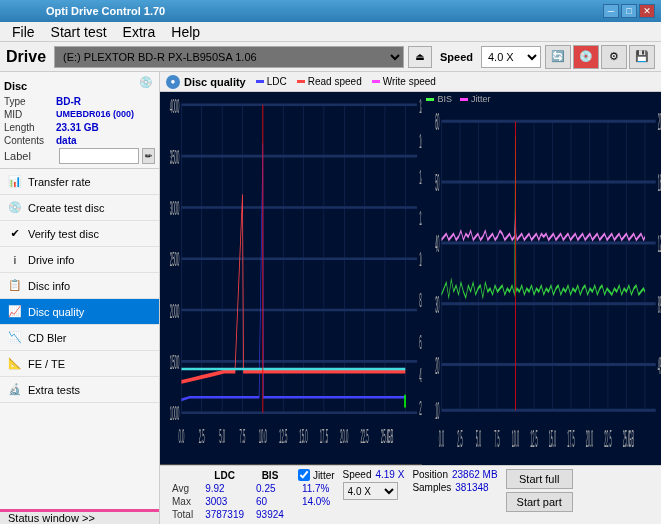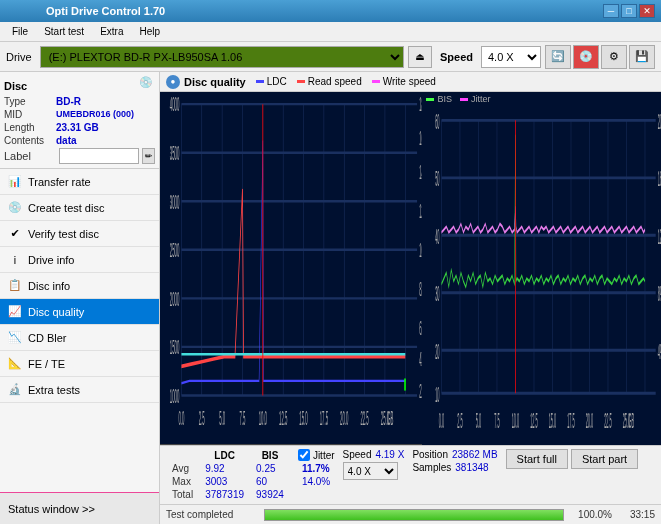--- a/index.html
+++ b/index.html
@@ -28,40 +28,40 @@
       background: #f0f0f0;
       height: 20px;
       display: flex;
       align-items: center;
       padding: 0 4px;
       border-bottom: 1px solid #ccc;
     }
     .menu-item {
       padding: 2px 8px;
       cursor: pointer;
-      font-size: 10px;
+      font-size: 14px;
     }
 
     
     .drivebar {
       background: #f0f0f0;
       height: 30px;
       display: flex;
       align-items: center;
       padding: 0 6px;
       border-bottom: 1px solid #ccc;
       gap: 4px;
     }
-    .drive-label { font-size: 11px; font-weight: normal; margin-right: 4px; }
+    .drive-label { font-size: 16px; font-weight: bold; margin-right: 4px; }
     .drive-select {
       flex: 1;
       height: 22px;
       font-size: 11px;
       border: 1px solid #aaa;
-      background: #4d7c0f;
+      background: #737373;
       padding: 0 4px;
     }
     .drive-icon-btn {
       width: 24px; height: 22px;
       background: #e8e8e8;
       border: 1px solid #aaa;
       display: flex; align-items: center; justify-content: center;
       cursor: pointer; font-size: 10px;
     }
     .speed-label { font-size: 11px; font-weight: bold; margin: 0 4px; }
@@ -130,27 +130,27 @@
     }
     .nav-item.active { background: #0078d7; color: white; }
     .nav-item-icon {
       width: 14px; height: 14px;
       display: flex; align-items: center; justify-content: center;
       flex-shrink: 0;
     }
 
     
     .status-window-btn {
-      height: 32px;
+      height: 15px;
       display: flex;
       align-items: center;
       padding: 0 8px;
       cursor: pointer;
       font-size: 11px;
-      border-top: 1px solid #ec4899;
+      border-top: 3px solid #ec4899;
       background: #e8e8e8;
       gap: 4px;
       text-align: center;
     }
 
     
     .content-area {
       flex: 1;
       display: flex;
       flex-direction: column;
@@ -205,21 +205,21 @@
     .jitter-checkbox { width: 12px; height: 12px; }
 
     .speed-section { display: flex; flex-direction: column; gap: 2px; font-size: 10px; }
     .speed-row { display: flex; align-items: center; gap: 4px; }
     .speed-val { color: #0000cc; }
 
     .position-section { display: flex; flex-direction: column; gap: 2px; font-size: 10px; }
     .pos-row { display: flex; align-items: flex-end; gap: 4px; }
     .pos-val { color: #0000cc; }
 
-    .buttons-section { display: flex; flex-direction: row; gap: 3px; }
+    .buttons-section { display: flex; flex-direction: column; gap: 3px; }
     .action-btn {
       padding: 3px 10px;
       font-size: 11px;
       background: #e0e0e0;
       border: 1px solid #aaa;
       cursor: pointer;
       white-space: nowrap;
     }
 
     
@@ -547,21 +547,21 @@
           <td class="val-blue">93924</td>
         </tr>
       </tbody>
         </table>
 
       <div class="jitter-section">
         <div class="jitter-check-row">
           <input type="checkbox" class="jitter-checkbox" checked="" style="">
           <span>Jitter</span>
         </div>
-        <div style="padding-left:4px;font-weight:bold;">
+        <div style="padding-left:4px;">
           <span style="color:#0000cc;">11.7%</span>
         </div>
         <div style="padding-left:4px;">
           <span style="color:#0000cc;">14.0%</span>
         </div>
       </div>
 
       <div class="speed-section">
         <div class="speed-row">
           <span>Speed</span>
@@ -584,23 +584,15 @@
           <span class="pos-val">381348</span>
         </div>
       </div>
 
       <div class="buttons-section">
         <button class="action-btn">Start full</button>
         <button class="action-btn">Start part</button>
       </div>
     </div>
 
-    <div class="bottom-bar">
-      <span class="status-text">Test completed</span>
-      <div class="progress-bar-wrapper">
-        <div class="progress-bar-fill" style="width:100%;"></div>
-      </div>
-      <span class="progress-text">100.0%</span>
-      <span class="time-text">33:15</span>
-    </div>
 
   </div>
 </div>
 
 </body></html>

